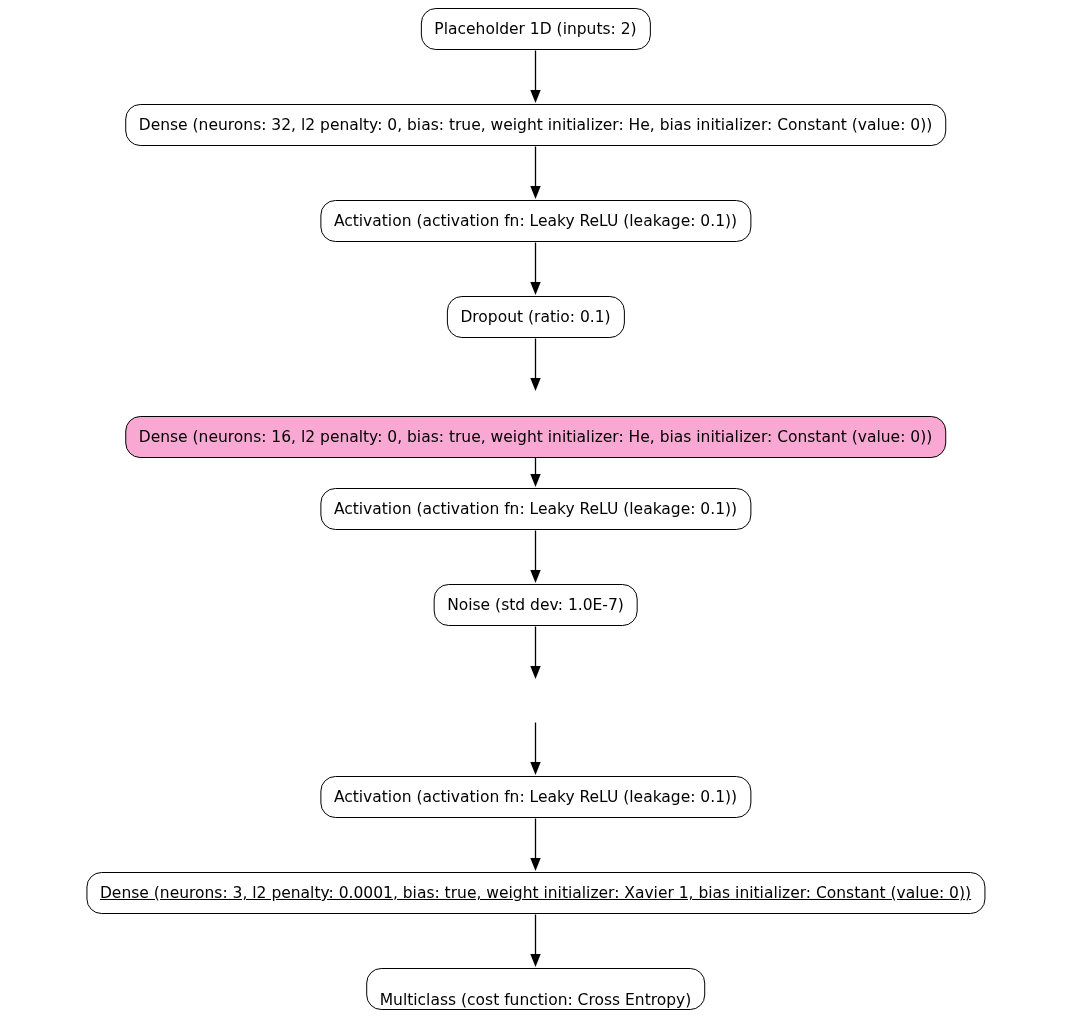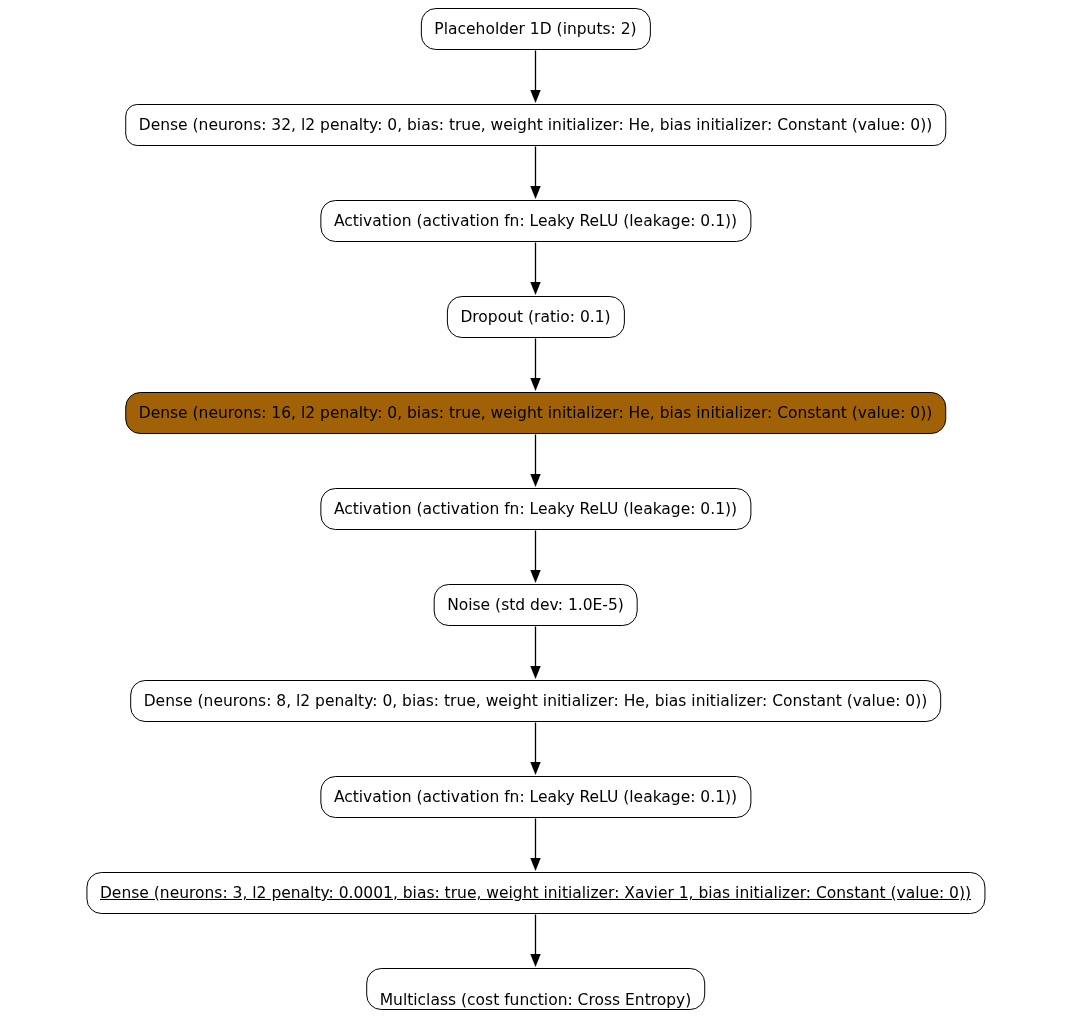--- a/index.html
+++ b/index.html
@@ -58,40 +58,37 @@
       <line x1="535.5" x2="535.5" y1="722.5" y2="764" stroke="#000000" stroke-width="1.3"></line>
       <polygon points="535.5,775 530.3,762 540.7,762" fill="#000000"></polygon>
       <line x1="535.5" x2="535.5" y1="818.5" y2="860" stroke="#000000" stroke-width="1.3"></line>
       <polygon points="535.5,871 530.3,858 540.7,858" fill="#000000"></polygon>
       <line x1="535.5" x2="535.5" y1="914.5" y2="956" stroke="#000000" stroke-width="1.3"></line>
       <polygon points="535.5,967 530.3,954 540.7,954" fill="#000000"></polygon>
     </svg>
 <div class="node" style="top: 8px; background: rgb(255, 255, 255); border-color: rgb(0, 0, 0);">
     <span>Placeholder 1D (inputs: 2)</span>
   </div>
-    <div class="node" style="top: 104px; background: rgb(255, 255, 255); border-color: rgb(0, 0, 0); border-radius: 12px;">
+    <div class="node" style="top: 104px; background: rgb(255, 255, 255); border-color: rgb(0, 0, 0);">
     <span>Dense (neurons: 32, l2 penalty: 0, bias: true, weight initializer: He, bias initializer: Constant (value: 0))</span>
   </div>
     <div class="node" style="top: 200px; background: rgb(255, 255, 255); border-color: rgb(0, 0, 0);">
     <span>Activation (activation fn: Leaky ReLU (leakage: 0.1))</span>
   </div>
     <div class="node" style="top: 296px; background: rgb(255, 255, 255); border-color: rgb(0, 0, 0); text-align: center;">
     <span>Dropout (ratio: 0.1)</span>
   </div>
-    <div class="node" style="top: 392px; background: #a16207; border-color: rgb(0, 0, 0);">
+    <div class="node" style="top: 416px; background: #f9a8d4; border-color: rgb(0, 0, 0);">
     <span>Dense (neurons: 16, l2 penalty: 0, bias: true, weight initializer: He, bias initializer: Constant (value: 0))</span>
   </div>
     <div class="node" style="top: 488px; background: rgb(255, 255, 255); border-color: rgb(0, 0, 0);">
     <span>Activation (activation fn: Leaky ReLU (leakage: 0.1))</span>
   </div>
     <div class="node" style="top: 584px; background: rgb(255, 255, 255); border-color: rgb(0, 0, 0);">
-    <span>Noise (std dev: 1.0E-5)</span>
-  </div>
-    <div class="node" style="top: 680px; background: rgb(255, 255, 255); border-color: rgb(0, 0, 0);">
-    <span>Dense (neurons: 8, l2 penalty: 0, bias: true, weight initializer: He, bias initializer: Constant (value: 0))</span>
+    <span>Noise (std dev: 1.0E-7)</span>
   </div>
     <div class="node" style="top: 776px; background: rgb(255, 255, 255); border-color: rgb(0, 0, 0);">
     <span>Activation (activation fn: Leaky ReLU (leakage: 0.1))</span>
   </div>
     <div class="node" style="top: 872px; background: rgb(255, 255, 255); border-color: rgb(0, 0, 0); text-decoration: underline;">
     <span>Dense (neurons: 3, l2 penalty: 0.0001, bias: true, weight initializer: Xavier 1, bias initializer: Constant (value: 0))</span>
   </div>
     <div class="node" style="top: 968px; background: rgb(255, 255, 255); border-color: rgb(0, 0, 0); align-items: flex-end;">
     <span>Multiclass (cost function: Cross Entropy)</span>
   </div>

